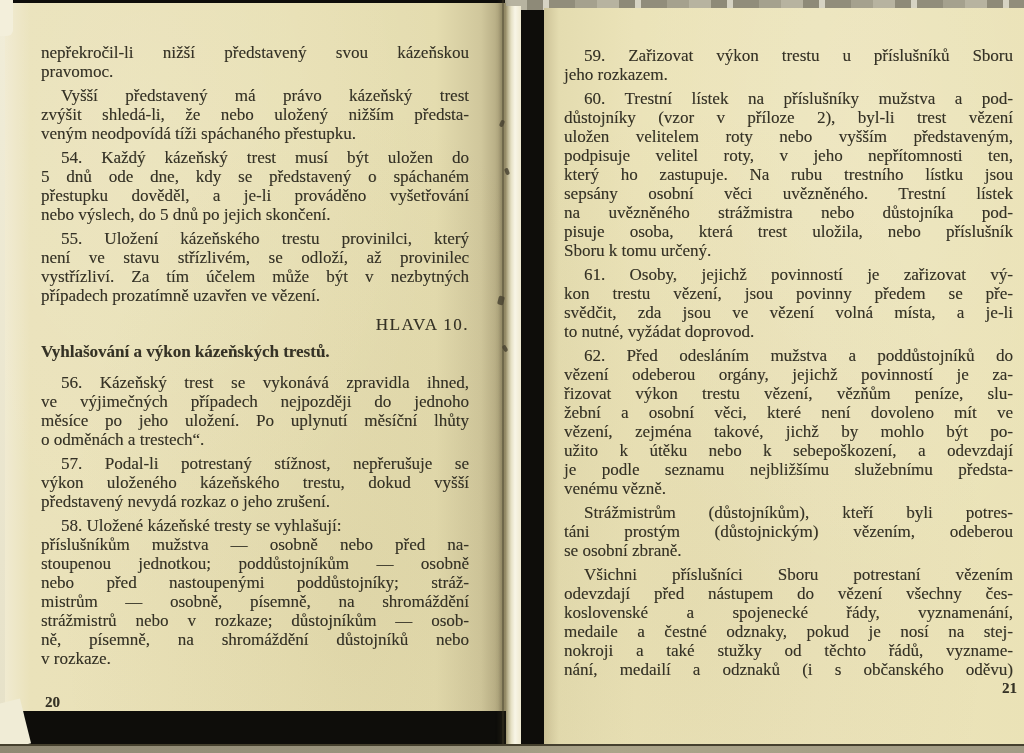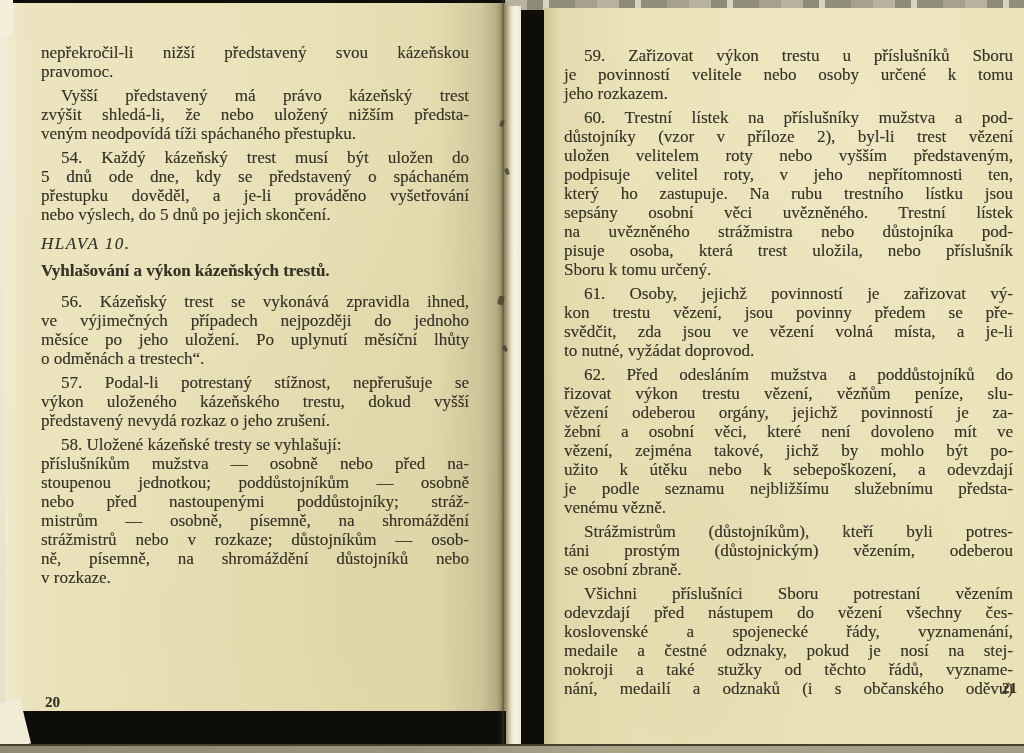--- a/index.html
+++ b/index.html
@@ -55,21 +55,21 @@
   .corner-tl{position:absolute;left:0;top:0;width:13px;height:36px;background:#f3efdb;border-radius:0 0 6px 0;}
   .edge-left{position:absolute;left:0;top:0;width:5px;height:745px;background:linear-gradient(#f1edd8,#e6e1c8);}
   .corner-bl{position:absolute;left:-8px;top:702px;width:34px;height:46px;background:#f0ecd6;transform:rotate(-14deg);}
   
   .text-block{position:relative;font-size:17px;line-height:19px;
     text-shadow:0.3px 0.3px 0 rgba(45,42,30,0.35);}
   .para{margin:0 0 5px 0;}
   .line{text-align:justify;text-align-last:justify;white-space:normal;}
   .line.nj{text-align-last:left;}
   .para.indent .line:first-child{text-indent:20px;}
-  .heading{text-align:left;letter-spacing:1.5px;margin:10px 0 8px 0;font-style:italic;}
+  .heading{text-align:right;letter-spacing:1.5px;margin:10px 0 8px 0;}
   .subheading{font-weight:700;margin:0 0 12px 0;}
   .pagenum{position:absolute;font-size:15px;font-weight:700;
     text-shadow:0.3px 0.3px 0 rgba(45,42,30,0.35);}
   .pagenum-left{left:40px;top:691px;}
   .pagenum-right{right:30px;top:672px;}
 </style>
 </head>
 <body>
 
 <div class="scan">
@@ -85,20 +85,26 @@
         <div class="para indent">
           <div class="line">Vyšší představený má právo kázeňský trest</div>
           <div class="line">zvýšit shledá-li, že nebo uložený nižším předsta-</div>
           <div class="line nj">veným neodpovídá tíži spáchaného přestupku.</div>
         </div>
         <div class="para indent">
           <div class="line">54. Každý kázeňský trest musí být uložen do</div>
           <div class="line">5 dnů ode dne, kdy se představený o spáchaném</div>
           <div class="line">přestupku dověděl, a je-li prováděno vyšetřování</div>
           <div class="line nj">nebo výslech, do 5 dnů po jejich skončení.</div>
+        </div>
+        <div class="para indent">
+          <div class="line">55. Uložení kázeňského trestu provinilci, který</div>
+          <div class="line">není ve stavu střízlivém, se odloží, až provinilec</div>
+          <div class="line">vystřízliví. Za tím účelem může být v nezbytných</div>
+          <div class="line nj">případech prozatímně uzavřen ve vězení.</div>
         </div>
         <div class="heading">HLAVA 10.</div>
         <div class="subheading">Vyhlašování a výkon kázeňských trestů.</div>
         <div class="para indent">
           <div class="line">56. Kázeňský trest se vykonává zpravidla ihned,</div>
           <div class="line">ve výjimečných případech nejpozději do jednoho</div>
           <div class="line">měsíce po jeho uložení. Po uplynutí měsíční lhůty</div>
           <div class="line nj">o odměnách a trestech“.</div>
         </div>
         <div class="para indent">
@@ -119,21 +125,20 @@
       </div>
     <div class="pagenum pagenum-left">20</div>
   </div>
 
   <div class="gutter-strip"></div>
 
   <div class="page page-right">
     <div class="text-block">
         <div class="para indent">
           <div class="line">59. Zařizovat výkon trestu u příslušníků Sboru</div>
-          <div class="line">je povinností velitele nebo osoby určené k tomu</div>
           <div class="line nj">jeho rozkazem.</div>
         </div>
         <div class="para indent">
           <div class="line">60. Trestní lístek na příslušníky mužstva a pod-</div>
           <div class="line">důstojníky (vzor v příloze 2), byl-li trest vězení</div>
           <div class="line">uložen velitelem roty nebo vyšším představeným,</div>
           <div class="line">podpisuje velitel roty, v jeho nepřítomnosti ten,</div>
           <div class="line">který ho zastupuje. Na rubu trestního lístku jsou</div>
           <div class="line">sepsány osobní věci uvězněného. Trestní lístek</div>
           <div class="line">na uvězněného strážmistra nebo důstojníka pod-</div>
@@ -141,22 +146,22 @@
           <div class="line nj">Sboru k tomu určený.</div>
         </div>
         <div class="para indent">
           <div class="line">61. Osoby, jejichž povinností je zařizovat vý-</div>
           <div class="line">kon trestu vězení, jsou povinny předem se pře-</div>
           <div class="line">svědčit, zda jsou ve vězení volná místa, a je-li</div>
           <div class="line nj">to nutné, vyžádat doprovod.</div>
         </div>
         <div class="para indent">
           <div class="line">62. Před odesláním mužstva a poddůstojníků do</div>
+          <div class="line">vězení odeberou orgány, jejichž povinností je za-</div>
           <div class="line">řizovat výkon trestu vězení, vězňům peníze, slu-</div>
-          <div class="line">vězení odeberou orgány, jejichž povinností je za-</div>
           <div class="line">žební a osobní věci, které není dovoleno mít ve</div>
           <div class="line">vězení, zejména takové, jichž by mohlo být po-</div>
           <div class="line">užito k útěku nebo k sebepoškození, a odevzdají</div>
           <div class="line">je podle seznamu nejbližšímu služebnímu předsta-</div>
           <div class="line nj">venému vězně.</div>
         </div>
         <div class="para indent">
           <div class="line">Strážmistrům (důstojníkům), kteří byli potres-</div>
           <div class="line">táni prostým (důstojnickým) vězením, odeberou</div>
           <div class="line nj">se osobní zbraně.</div>

